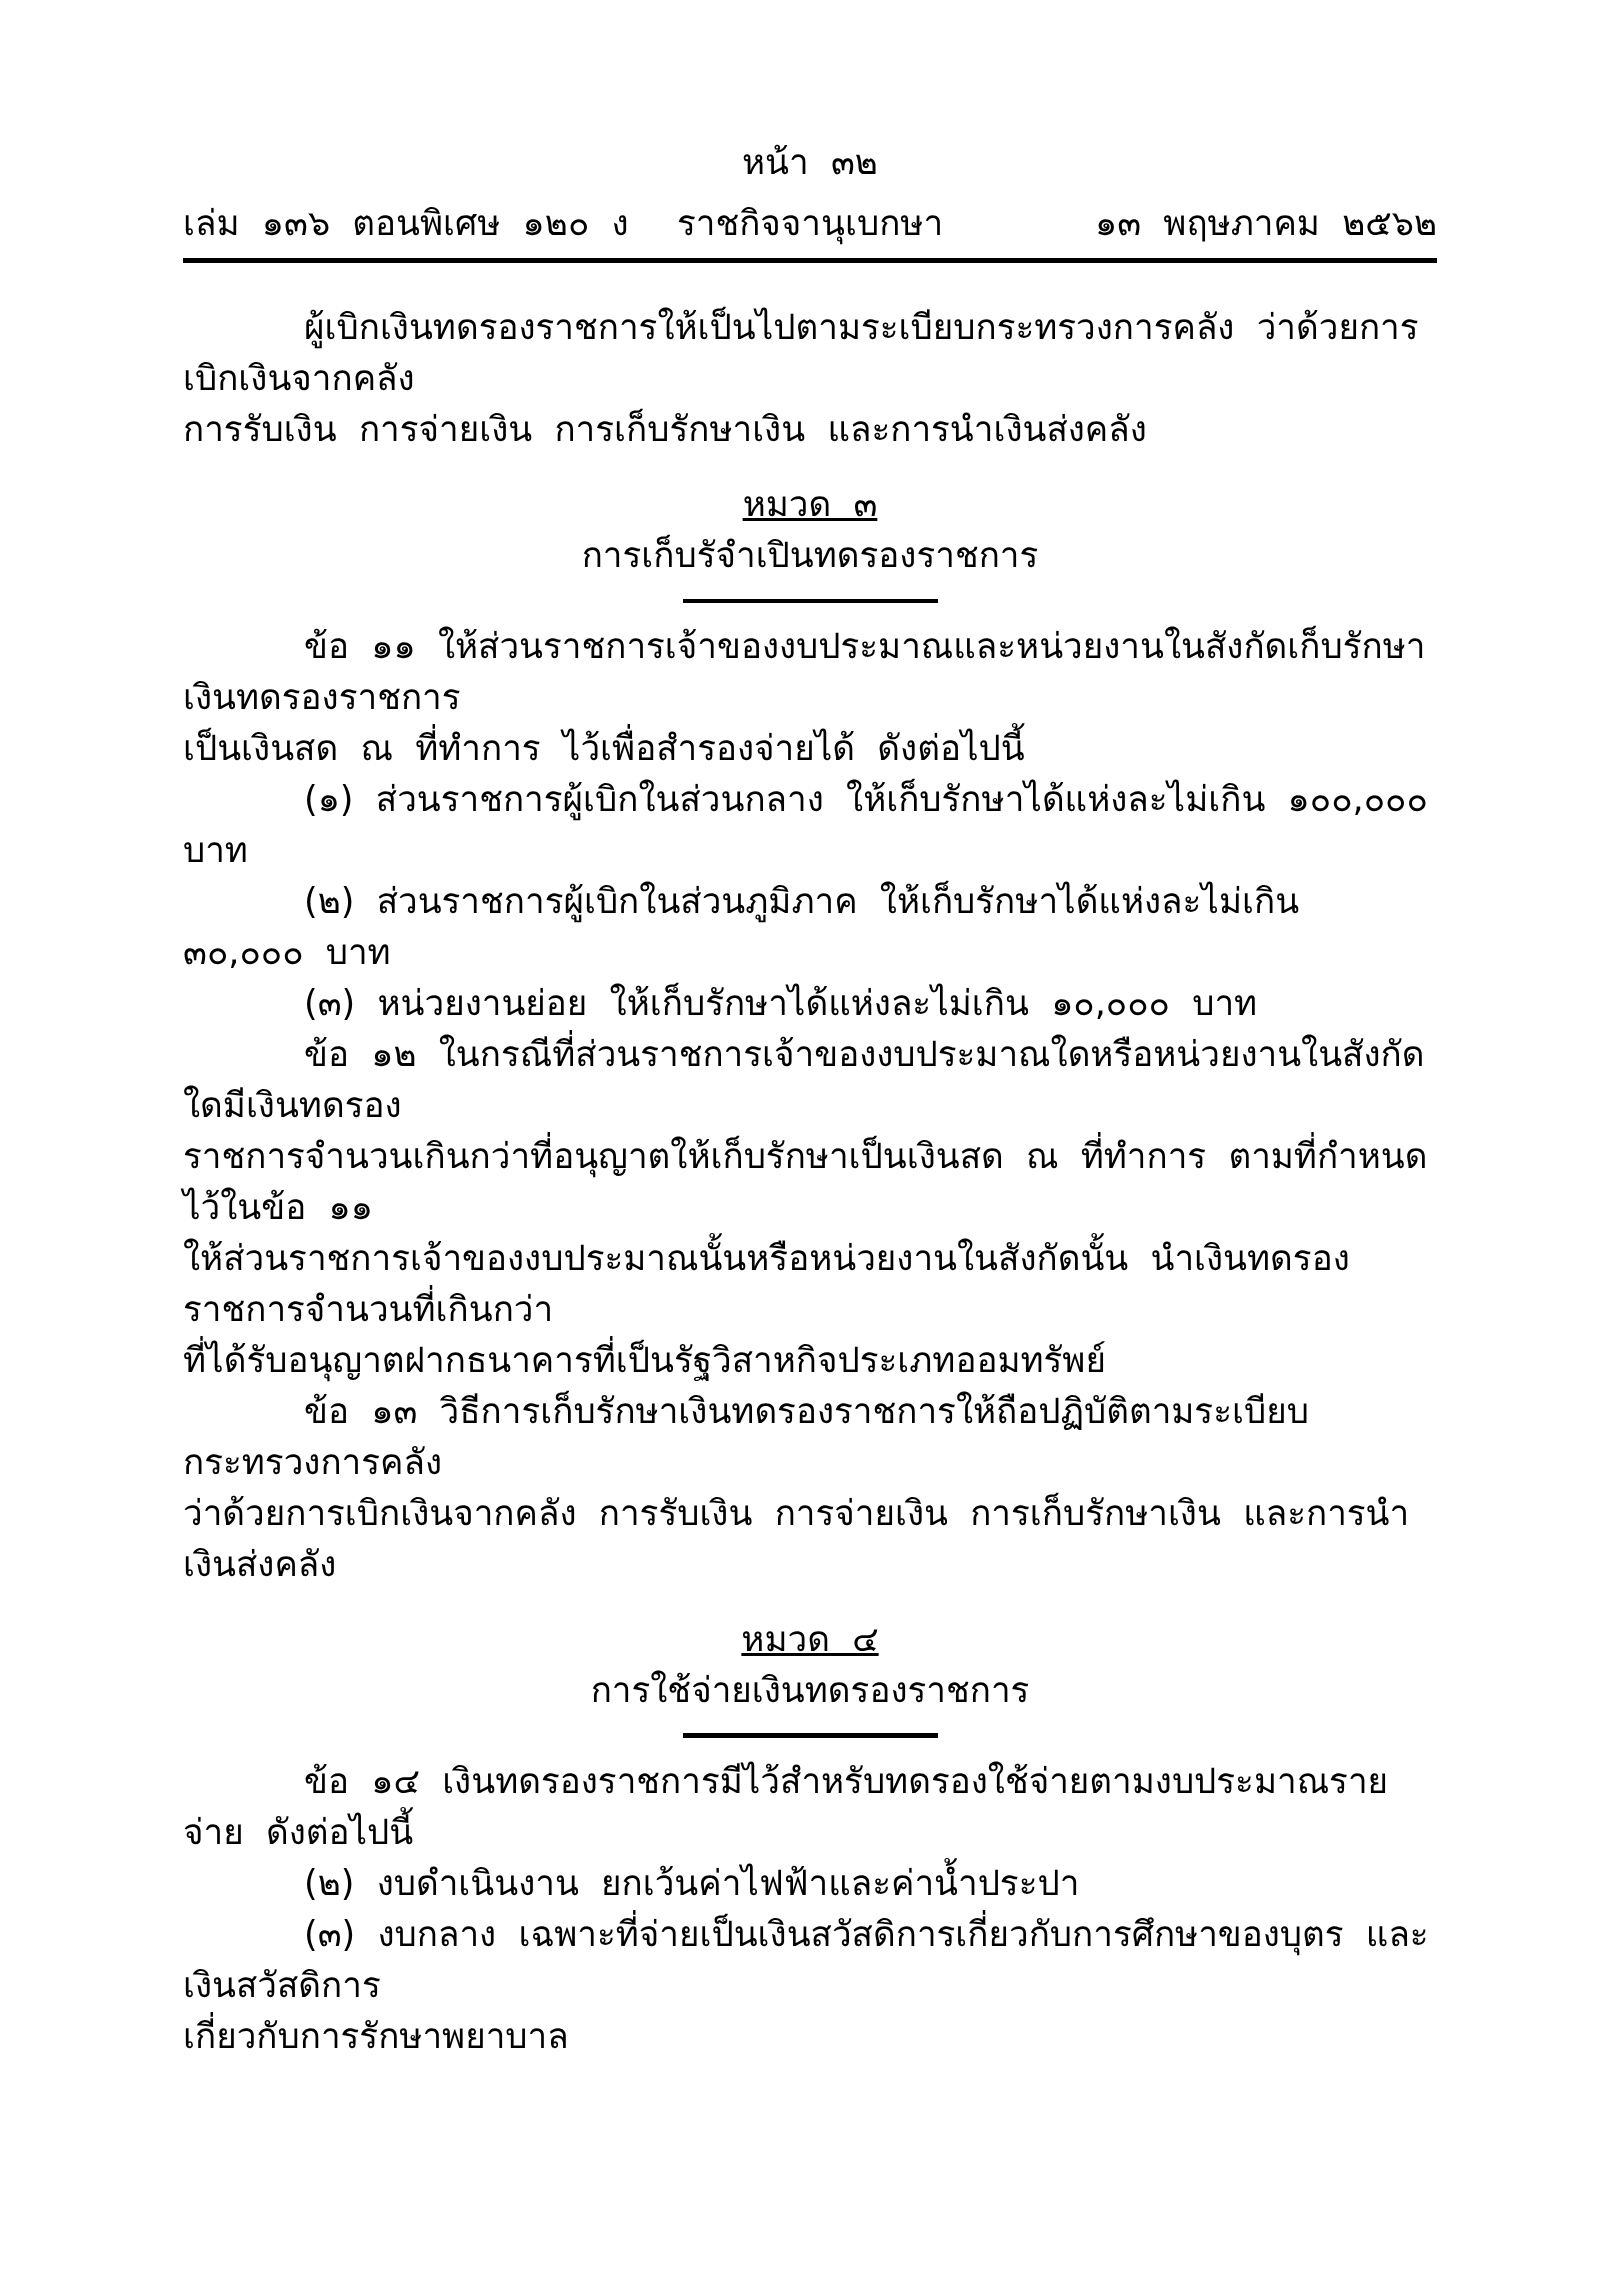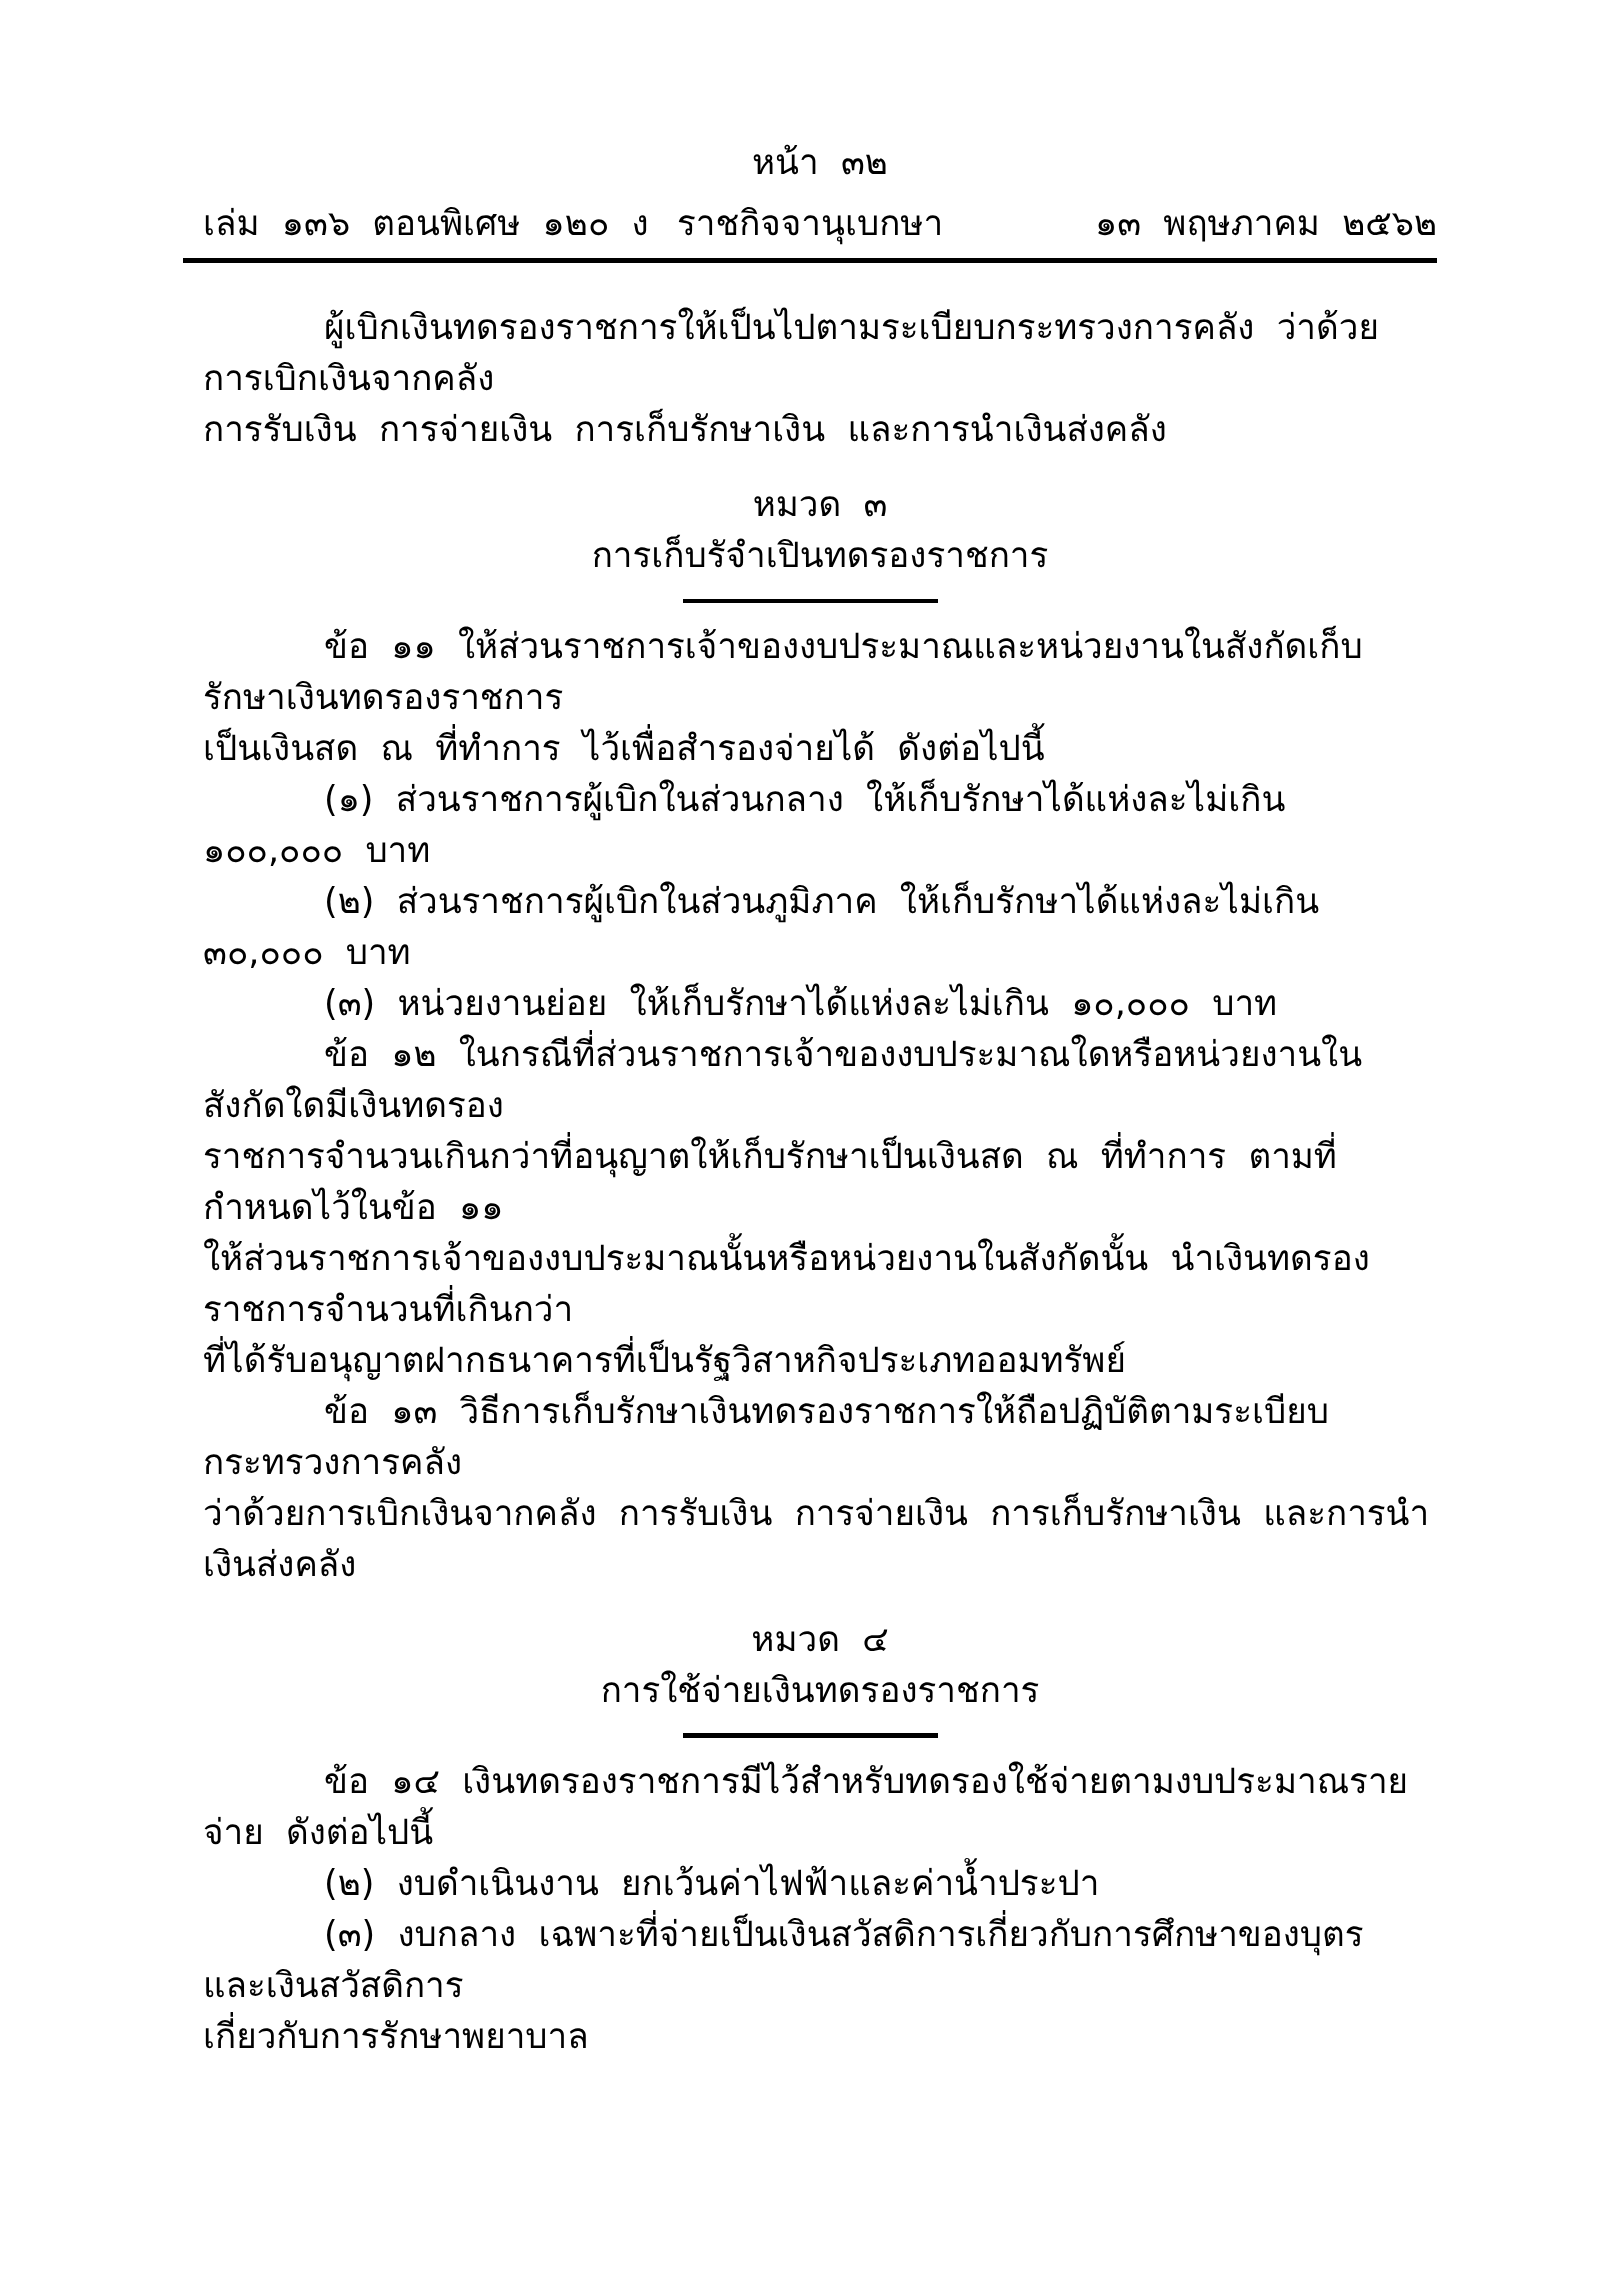--- a/index.html
+++ b/index.html
@@ -20,21 +20,20 @@
     overflow: hidden;
   }
   .content {
     position: absolute;
     left: 183px;
     right: 183px;
     top: 137px;
   }
   .txt {
     white-space: pre-wrap;        
-    margin-left: 20px;
   }
   .center {
     text-align: center;
   }
   .page-number-row {
     margin-bottom: 9.8px;
   }
   .masthead-row {
     position: relative;
     display: flex;
@@ -53,20 +52,21 @@
     margin-top: 8.8px;
   }
   .para {
     text-indent: 121px;           
   }
   .intro {
     margin-top: 39px;
   }
   .chapter-label {
     margin-top: 23.5px;
+    text-decoration: underline;
   }
   .section-divider {
     width: 255px;
     height: 4.9px;
     background: #000;
     margin: 17.6px auto 17.6px auto;
     border: none;
   }
 </style>
 </head>

